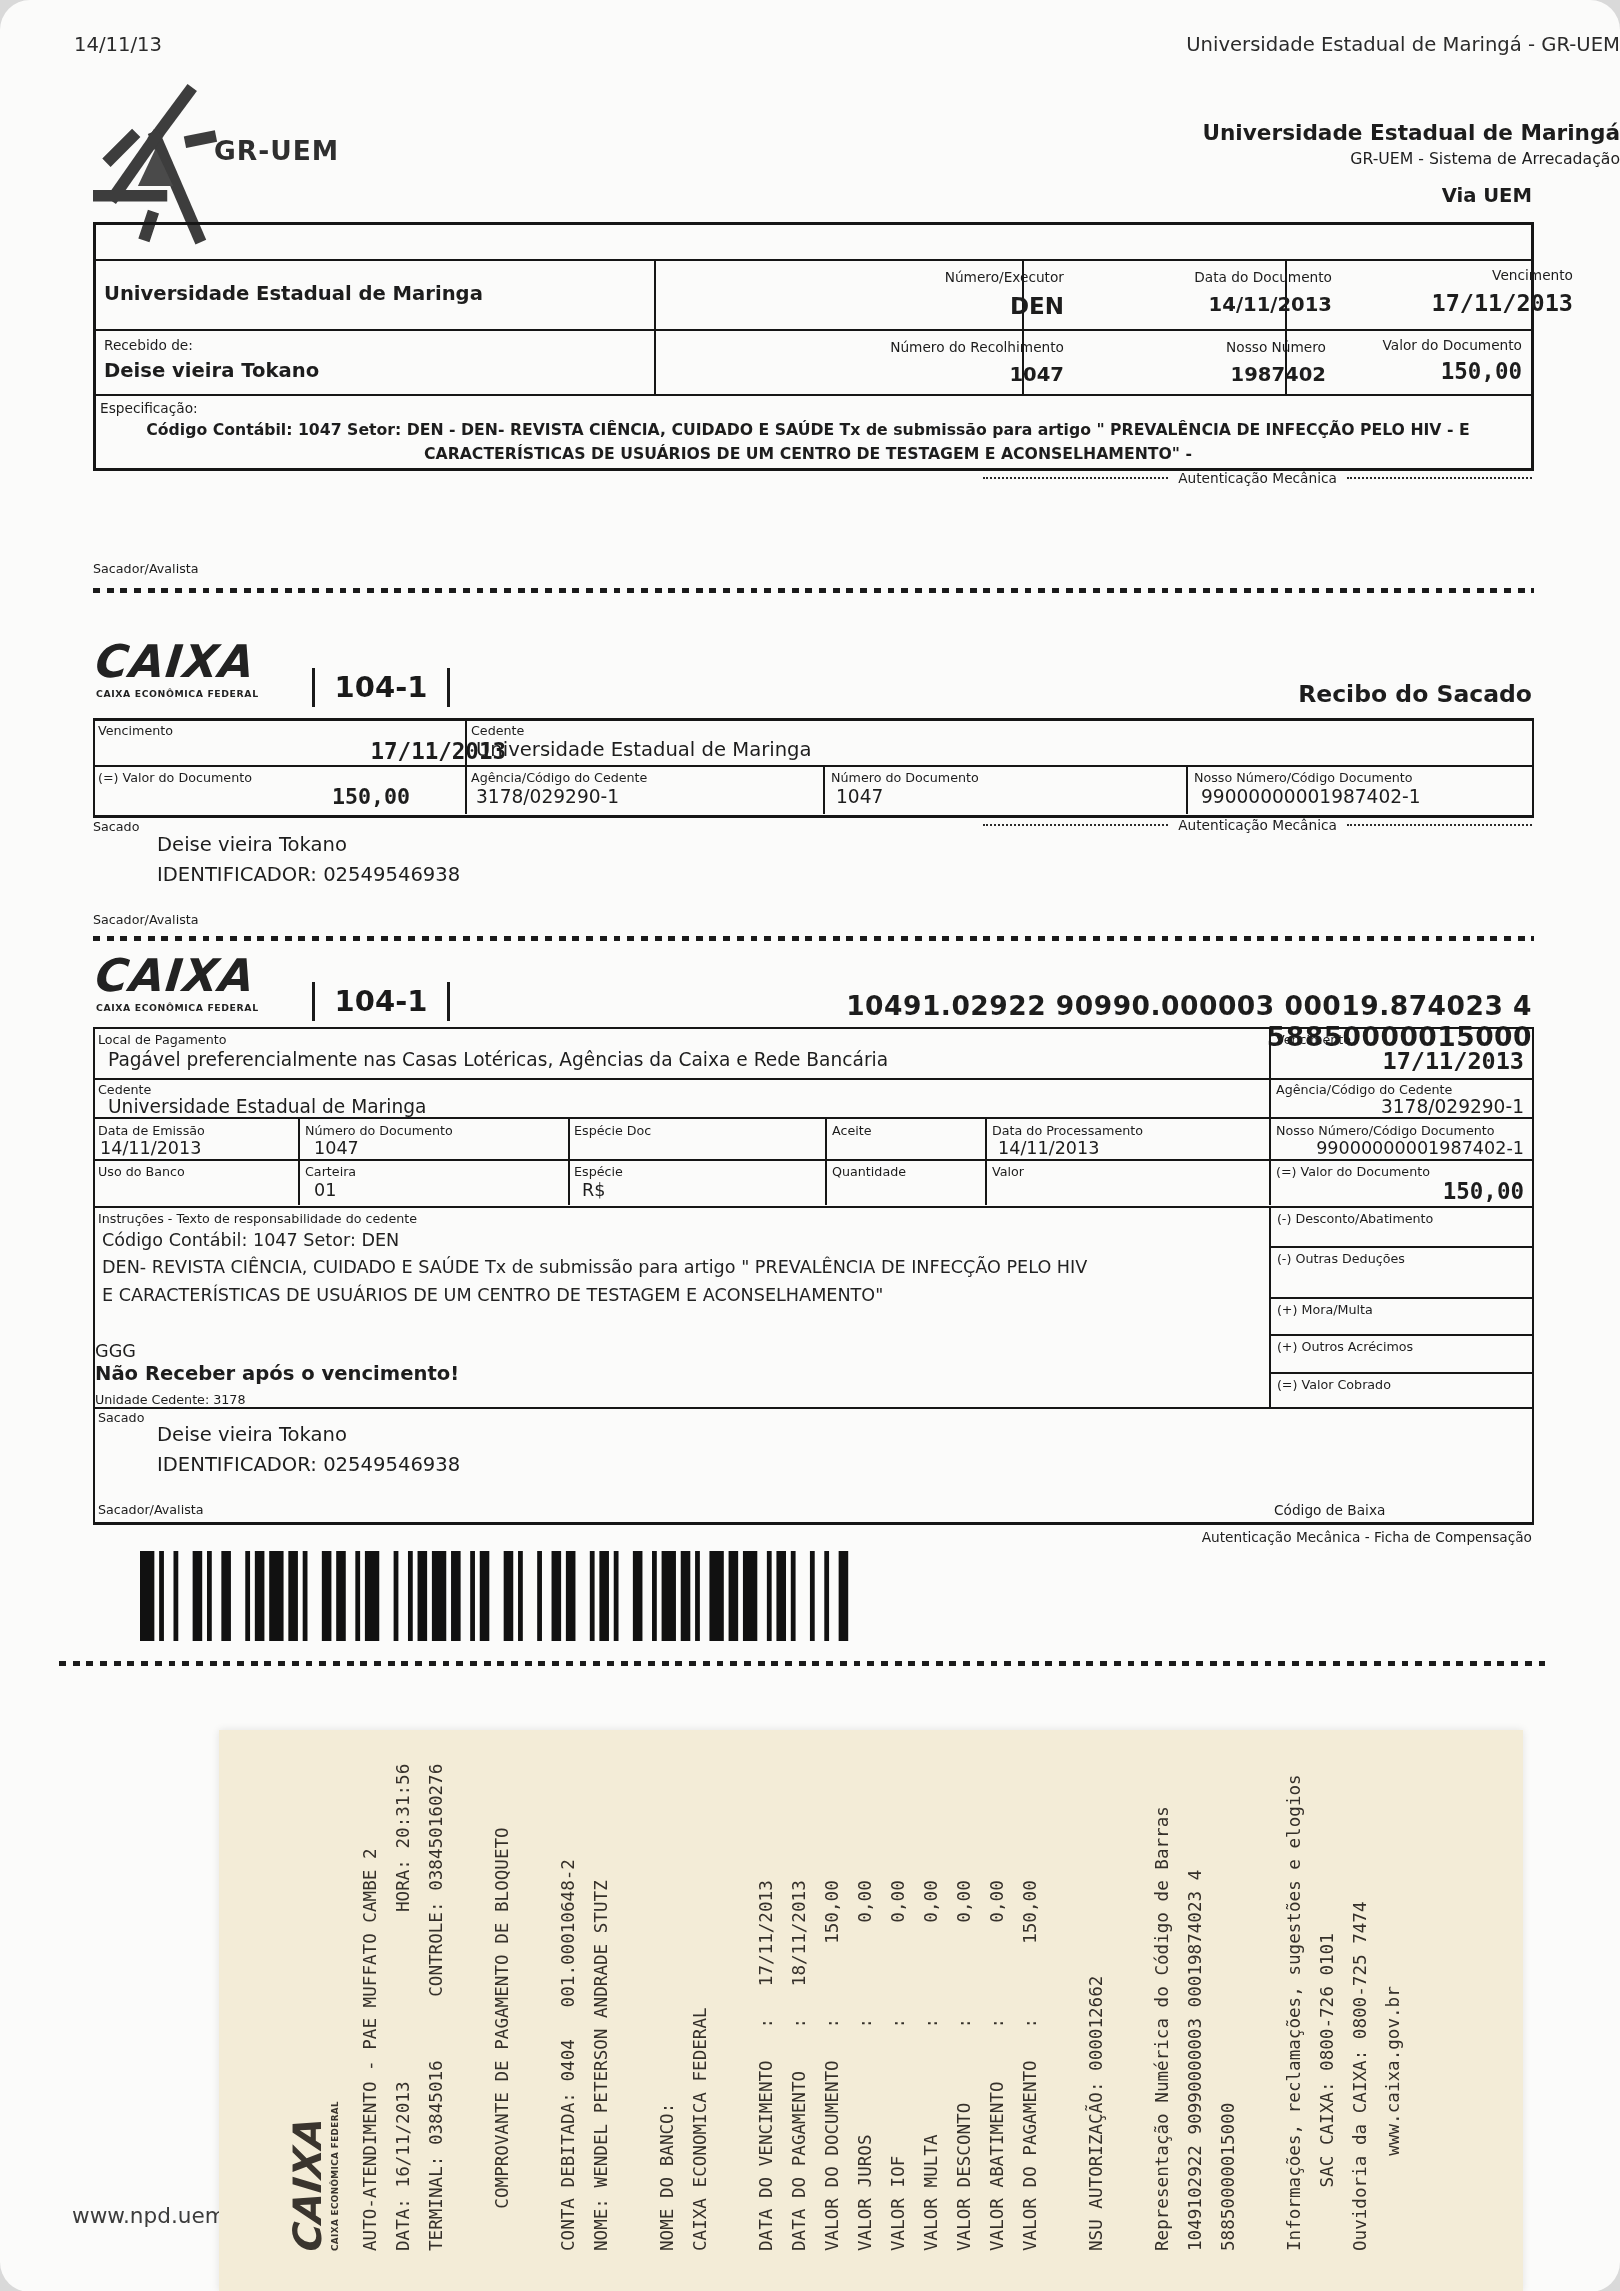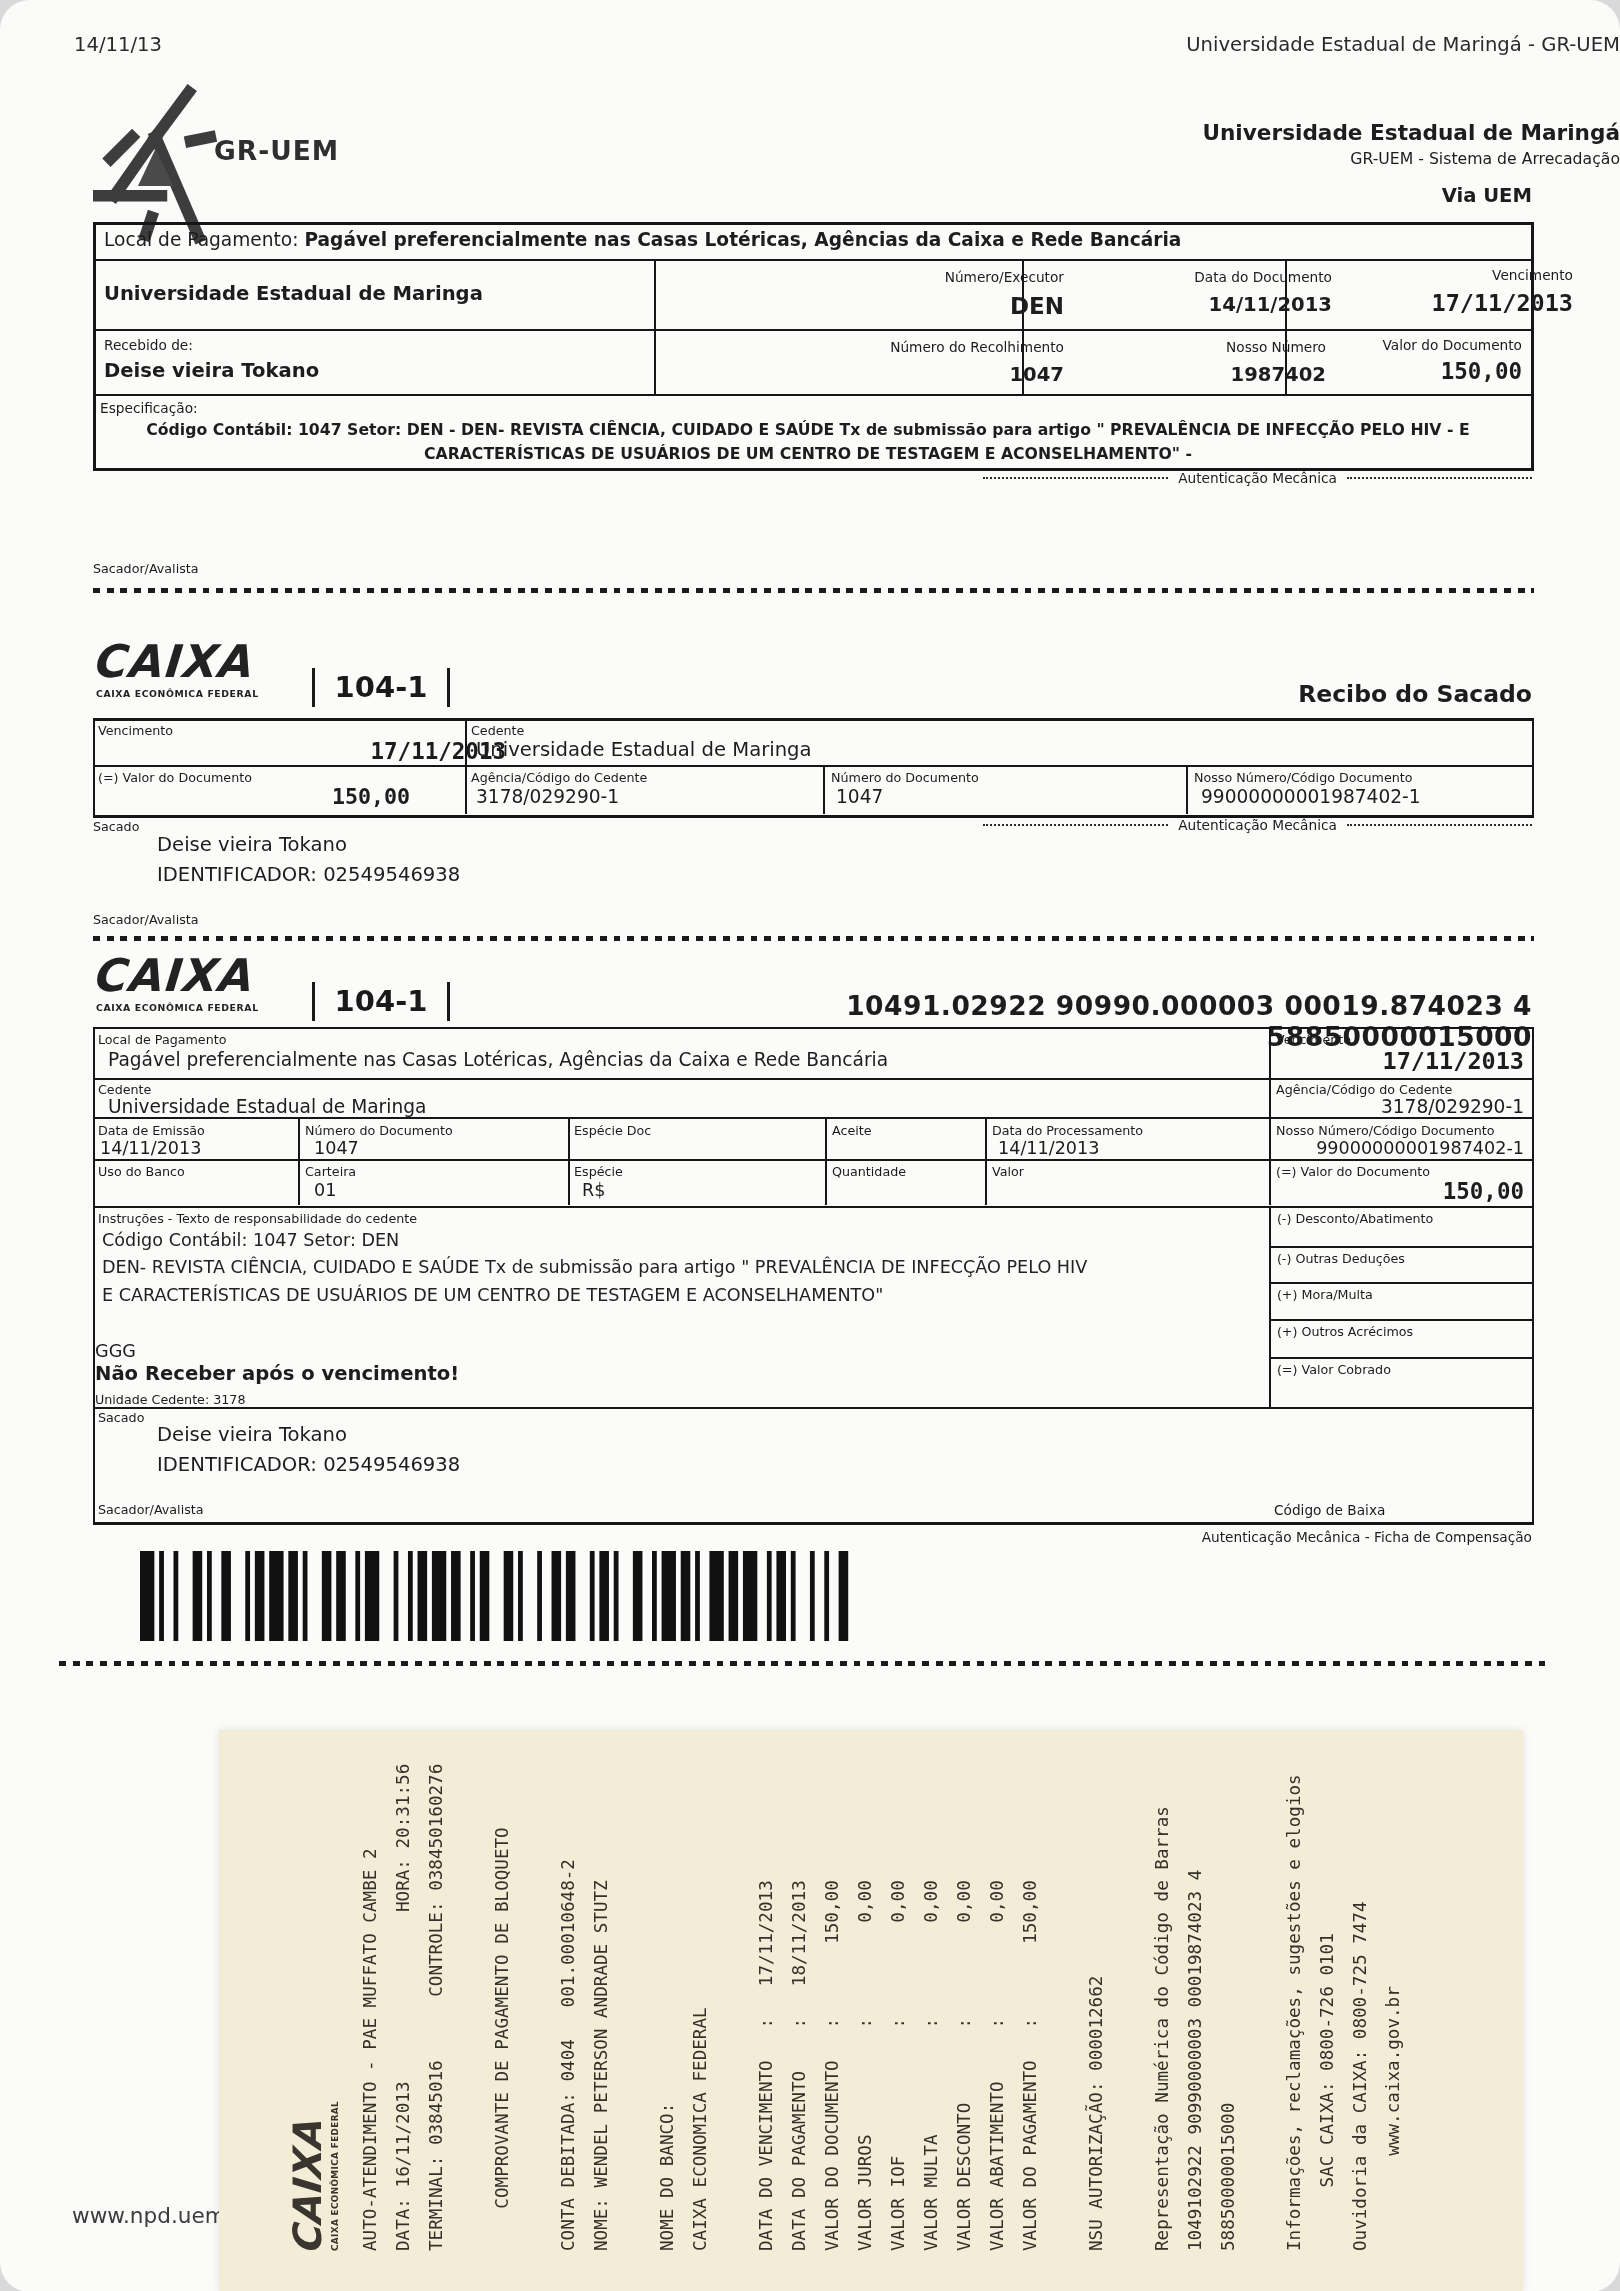--- a/index.html
+++ b/index.html
@@ -29,21 +29,21 @@
                  padding:69px 9.8px 0 41px;box-sizing:border-box;color:#35302a;}
   .r-line{height:33px;font-family:"DejaVu Sans Mono",monospace;font-size:17.6px;
           line-height:33px;white-space:pre;color:#35302a;}
   .r-logo-word{font-family:"DejaVu Sans",sans-serif;font-weight:900;font-style:italic;
                font-size:39px;color:#3a352e;transform:skewX(-6deg);line-height:1;}
   .r-logo-sub{font-size:8.8px;font-weight:bold;letter-spacing:0.4px;color:#3a352e;margin:2.9px 0 13.7px 0;}
   .instr-line{font-size:17.6px;line-height:27.4px;color:#222;}
   .rc-box{box-sizing:border-box;border-bottom:2px solid #161616;padding:2.9px 5.9px;}
   .rc-box:last-child{border-bottom:none;}
   .rc-box:nth-child(1){height:40px;}
-  .rc-box:nth-child(2){height:36px;}
+  .rc-box:nth-child(2){height:51px;}
   .rc-box:nth-child(3){height:37px;}
   .rc-box:nth-child(4){height:38px;}
   .rc-box:nth-child(5){height:47px;}
 </style>
 </head>
 <body>
 
 <div class="page">
 
   <div class="abs" style="left:74px;top:33px;font-size:19.6px;color:#2b2b2b;">14/11/13</div>
@@ -75,24 +75,20 @@
   <div class="vline" style="left:93px;top:222px;width:2.9px;height:249px;"></div>
   <div class="vline" style="left:1531px;top:222px;width:2.9px;height:249px;"></div>
 
   <div class="hline" style="left:93px;top:259px;width:1441px;height:2px;"></div>
   <div class="hline" style="left:93px;top:329px;width:1441px;height:2px;"></div>
   <div class="hline" style="left:93px;top:394px;width:1441px;height:2px;"></div>
   <div class="vline" style="left:654px;top:261px;width:2px;height:133px;"></div>
   <div class="vline" style="left:1022px;top:261px;width:2px;height:133px;"></div>
   <div class="vline" style="left:1285px;top:261px;width:2px;height:133px;"></div>
 
-  <div class="abs" style="left:104px;top:229px;font-size:18.6px;">
-    <span>Local de Pagamento:</span>
-    <span class="b">Pagável preferencialmente nas Casas Lotéricas, Agências da Caixa e Rede Bancária</span>
-  </div>
 
   <div class="abs b" style="left:104px;top:282px;font-size:19.6px;">Universidade Estadual de Maringa</div>
   <div class="abs ctr" style="left:656px;top:269px;width:367px;">
     <div class="lbl14">Número/Executor</div>
     <div class="b" style="font-size:23px;margin-top:7.8px;">DEN</div>
   </div>
   <div class="abs ctr" style="left:1024px;top:269px;width:261px;padding-left:6px;">
     <div class="lbl14">Data do Documento</div>
     <div class="b" style="font-size:19.6px;margin-top:7.8px;">14/11/2013</div>
   </div>

